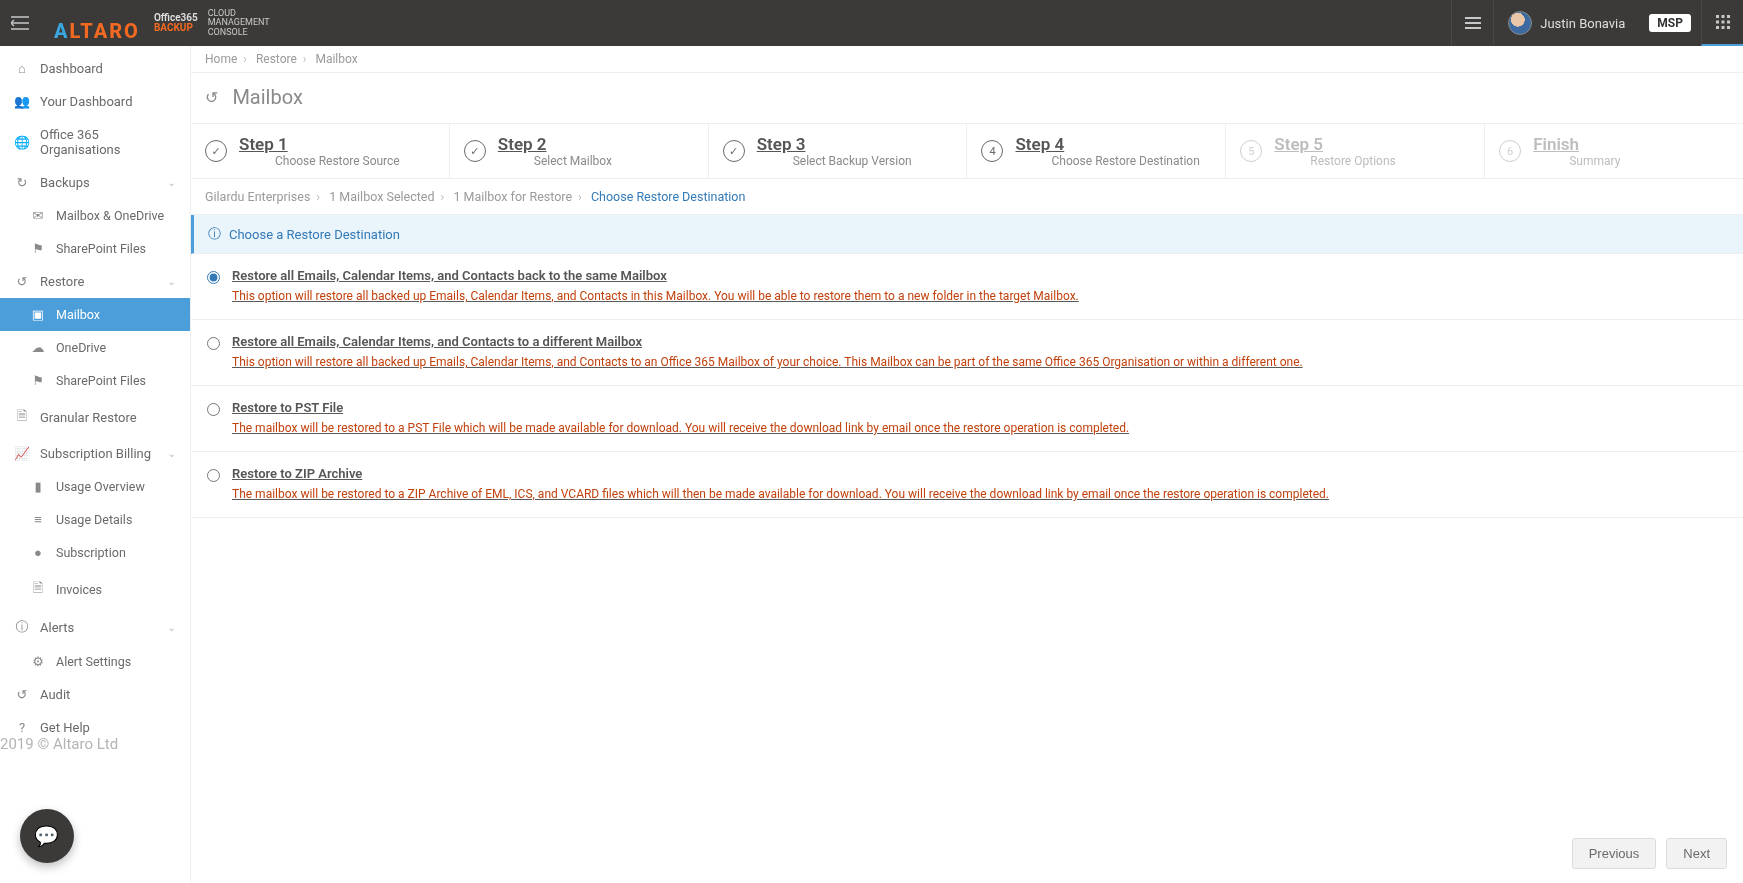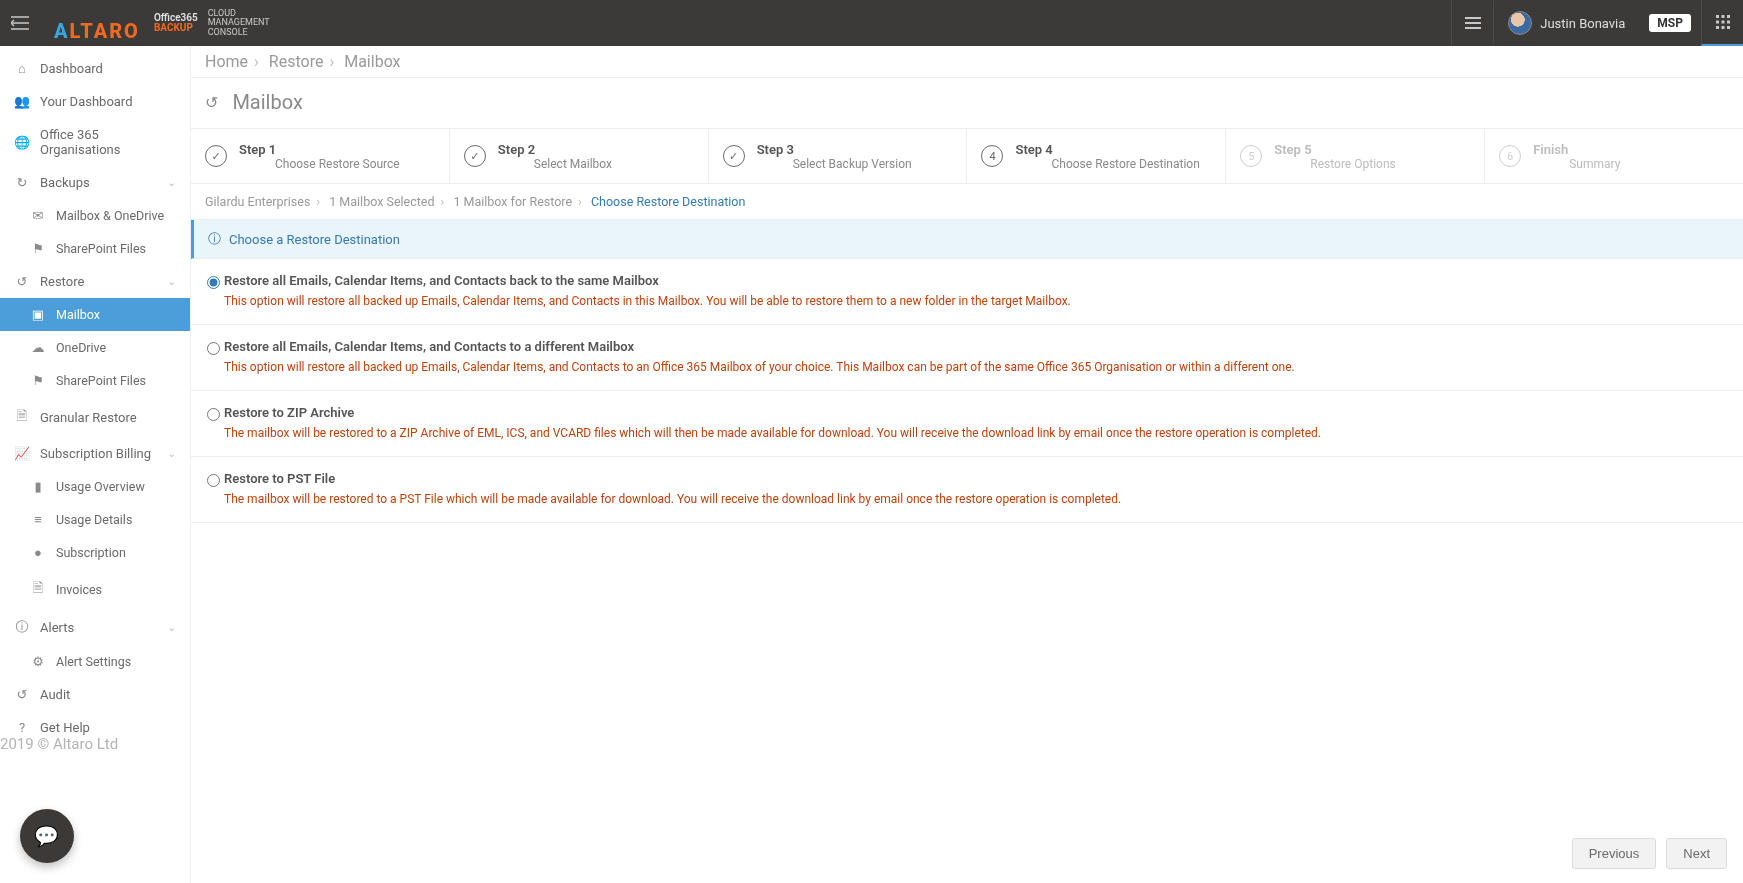--- a/index.html
+++ b/index.html
@@ -76,21 +76,21 @@
   .sidebar .footer-note { position:absolute; bottom:130px; width:100%; color:#b4b4b4; font-size:15px;}
   .chat-bubble {
     position:absolute; left:20px; bottom:20px; width:54px; height:54px; border-radius:50%;
     background:#3b3a39; color:#fff; display:flex; align-items:center; justify-content:center;
     box-shadow:0 4px 10px rgba(0,0,0,.25); font-size:20px; cursor:pointer;
   }
 
   
   .main { flex:1; display:flex; flex-direction:column; height:100%; position:relative;}
   .crumbs {
-    padding:6px 14px; border-bottom:1px solid #eee; color:#9a9a9a; font-size:16px;
+    padding:6px 14px; border-bottom:1px solid #eee; color:#9a9a9a; font-size:12px;
   }
   .crumbs a { color:#9a9a9a; text-decoration:none; }
   .crumbs .sep { margin:0 6px; color:#bbb;}
   .page-title {
     display:flex; align-items:center; gap:14px; padding:12px 14px 14px; color:#8a8a8a;
     border-bottom:1px solid #eee;
   }
   .page-title .pico { font-size:16px; color:#8a8a8a;}
   .page-title h2 { font-weight:400; font-size:20px; color:#8a8a8a;}
 
@@ -103,39 +103,39 @@
   }
   .step:last-child{border-right:none;}
   .step .circle {
     width:22px; height:22px; border-radius:50%; border:1.5px solid #6a6a6a; display:flex; align-items:center; justify-content:center;
     font-size:11px; color:#6a6a6a;
   }
   .step.done .circle { color:#6a6a6a; }
   .step.active .circle { border-color:#6a6a6a; color:#6a6a6a;}
   .step.disabled { color:#bdbdbd; }
   .step.disabled .circle{ border-color:#cfcfcf; color:#cfcfcf;}
-  .step .labels .t { font-size:13px; color:#555; font-weight:600;}
+  .step .labels .t { font-size:17px; color:#555; font-weight:600;text-decoration:underline;}
   .step .labels .d { font-size:12px; color:#8a8a8a;margin-left:36px; }
   .step.disabled .labels .t, .step.disabled .labels .d { color:#bdbdbd;}
 
   .wizard-crumbs {
     padding:10px 14px; border-bottom:1px solid #eee; font-size:12.5px; color:#9a9a9a;
   }
   .wizard-crumbs .cur { color:#337ab7; }
   .wizard-crumbs .sep{ margin:0 6px; color:#bbb;}
 
   .notice {
     background:#eaf4fb; border-left:3px solid #4C9EDB; color:#337ab7;
     padding:10px 14px; font-size:13px; display:flex; align-items:center; gap:8px;
     border-bottom:1px solid #eee;
   }
 
   .options { }
   .opt {
-    display:flex; gap:4px; padding:14px 16px; border-bottom:1px solid #eee; align-items:flex-start;
+    display:flex; gap:12px; padding:14px 16px; border-bottom:1px solid #eee; align-items:flex-start;text-decoration:underline;
   }
   .opt input[type=radio]{ margin-top:3px; accent-color:#337ab7;}
   .opt .title { color:#555; font-weight:600; font-size:13px;}
   .opt .desc { color:#c2410c; font-size:12px; margin-top:4px; line-height:1.5;}
 
   .footer-actions {
     position:absolute; right:16px; bottom:14px; display:flex; gap:10px;
   }
   .btn {
     background:#f2f2f2; border:1px solid #dcdcdc; color:#6a6a6a; padding:7px 16px; border-radius:3px; cursor:pointer;
@@ -379,29 +379,29 @@
       <label class="opt">
         <input type="radio" name="dest" style="">
         <div>
           <div class="title">Restore all Emails, Calendar Items, and Contacts to a different Mailbox</div>
           <div class="desc">This option will restore all backed up Emails, Calendar Items, and Contacts to an Office 365 Mailbox of your choice. This Mailbox can be part of the same Office 365 Organisation or within a different one.</div>
         </div>
       </label>
       <label class="opt">
         <input type="radio" name="dest" style="">
         <div>
-          <div class="title">Restore to ZIP Archive</div>
-          <div class="desc">The mailbox will be restored to a ZIP Archive of EML, ICS, and VCARD files which will then be made available for download. You will receive the download link by email once the restore operation is completed.</div>
+          <div class="title">Restore to PST File</div>
+          <div class="desc">The mailbox will be restored to a PST File which will be made available for download. You will receive the download link by email once the restore operation is completed.</div>
         </div>
       </label>
       <label class="opt">
         <input type="radio" name="dest" style="">
         <div>
-          <div class="title">Restore to PST File</div>
-          <div class="desc">The mailbox will be restored to a PST File which will be made available for download. You will receive the download link by email once the restore operation is completed.</div>
+          <div class="title">Restore to ZIP Archive</div>
+          <div class="desc">The mailbox will be restored to a ZIP Archive of EML, ICS, and VCARD files which will then be made available for download. You will receive the download link by email once the restore operation is completed.</div>
         </div>
       </label>
     </div>
 
     <div class="footer-actions">
       <button class="btn">Previous</button>
       <button class="btn">Next</button>
     </div>
   </div>
 </div>

